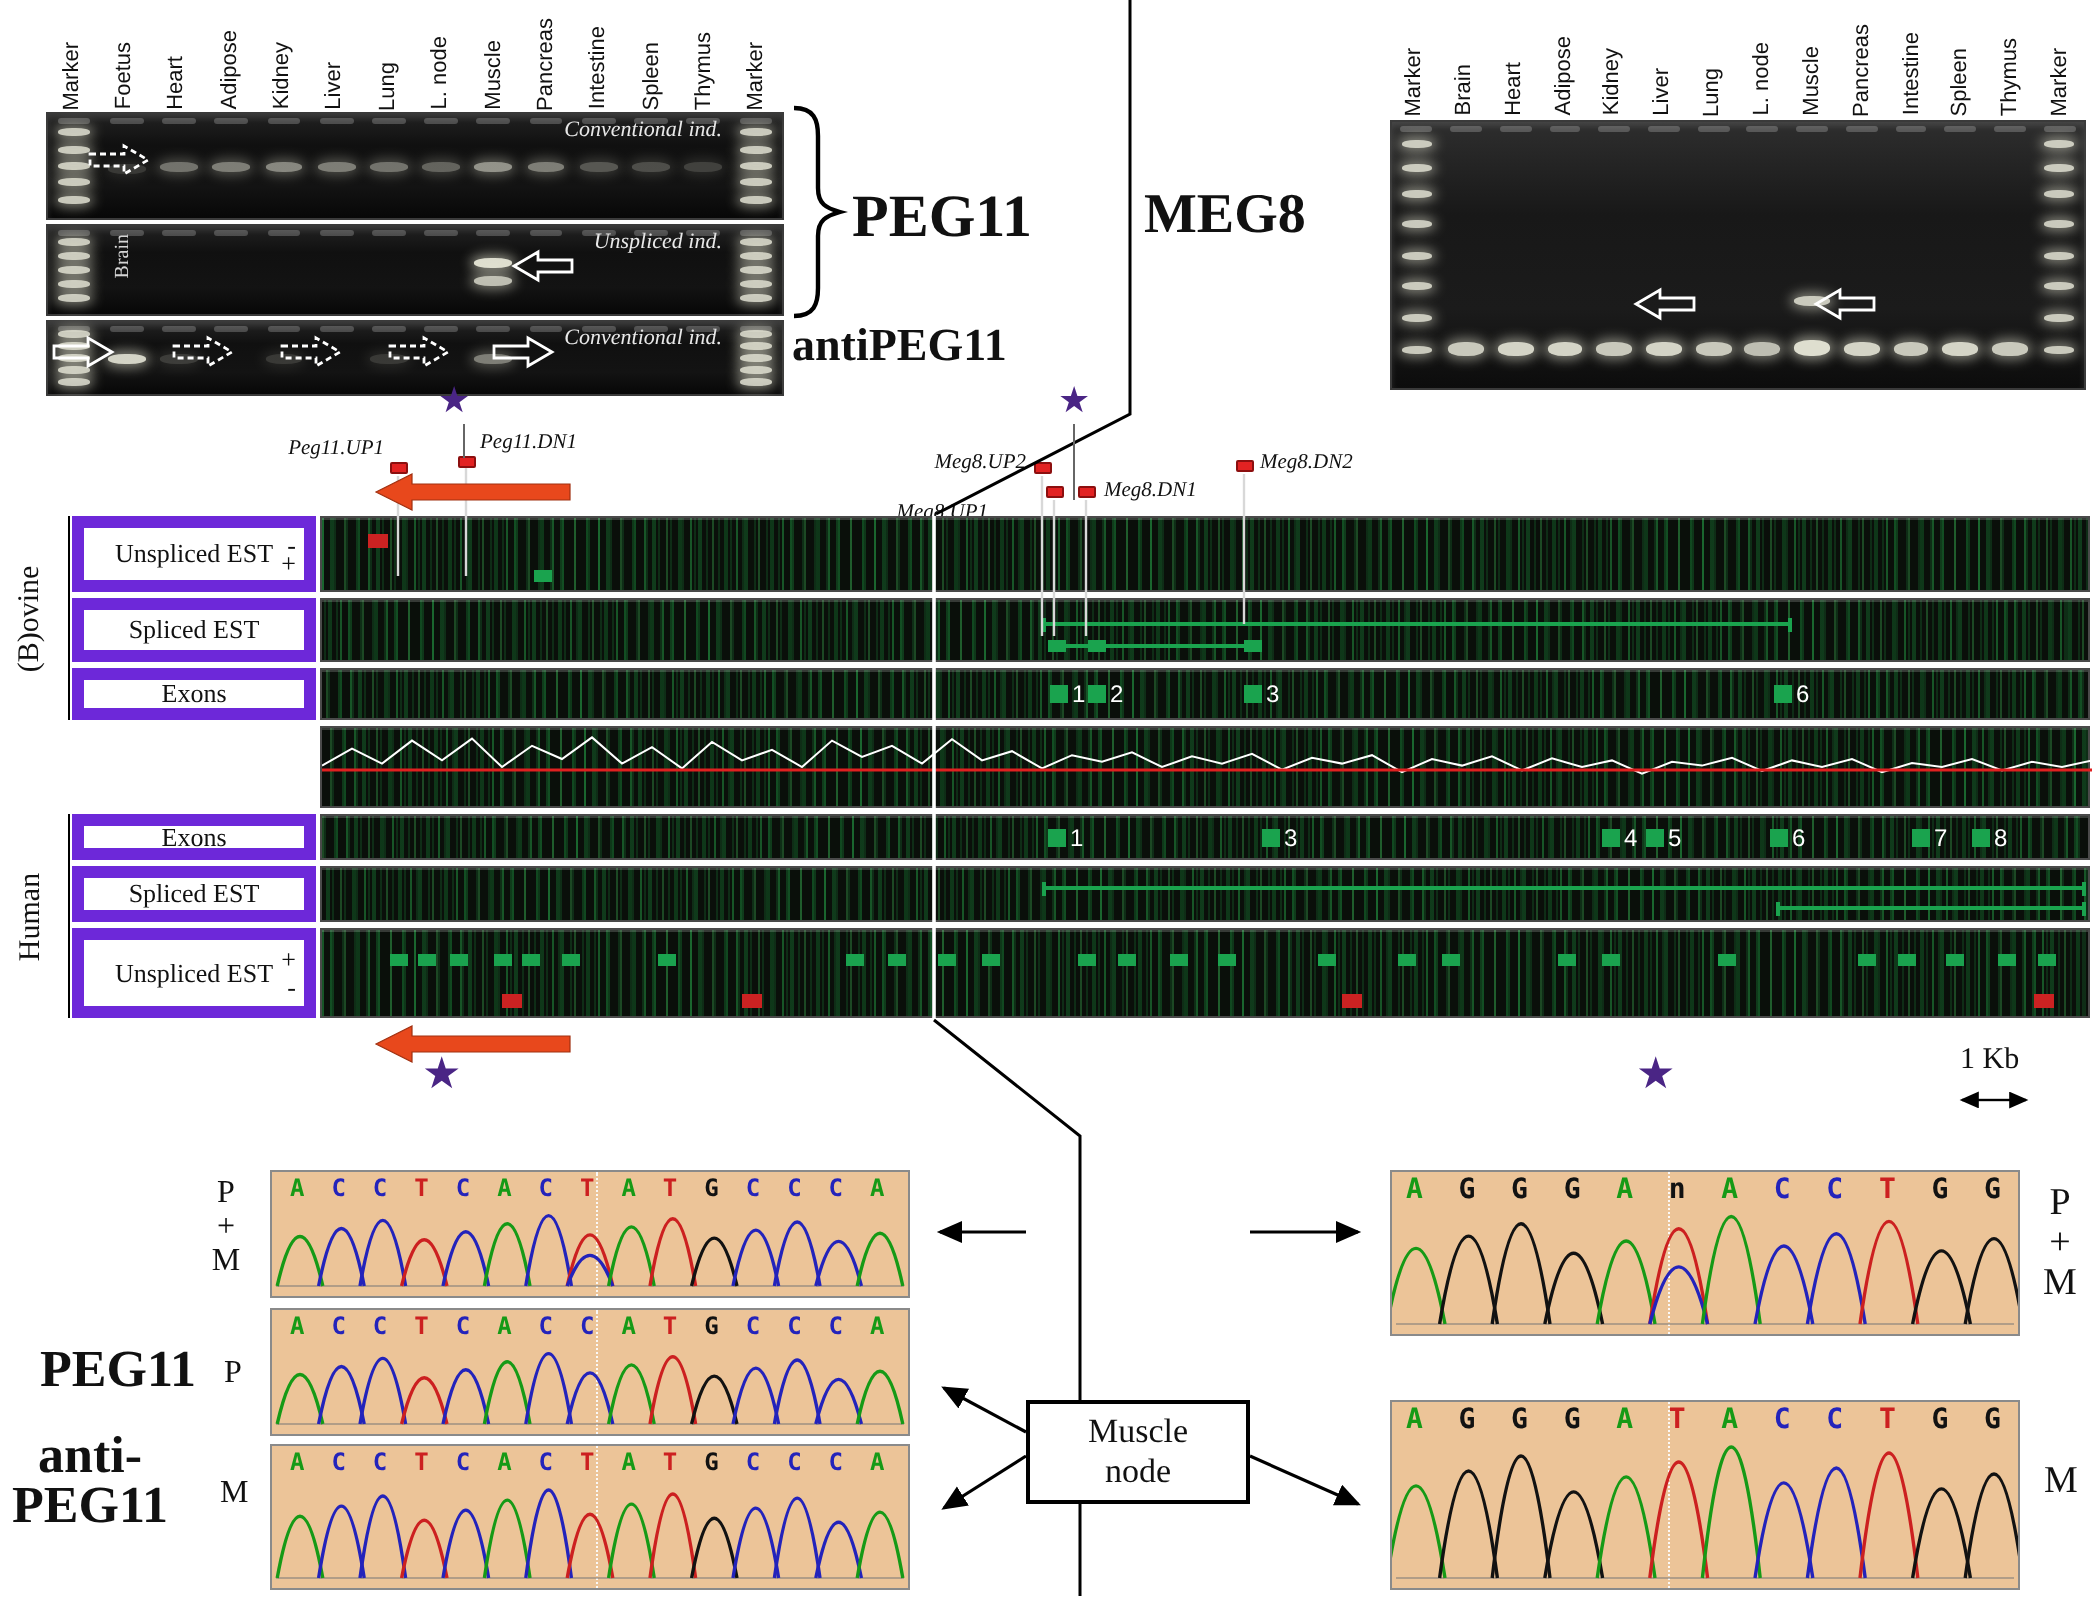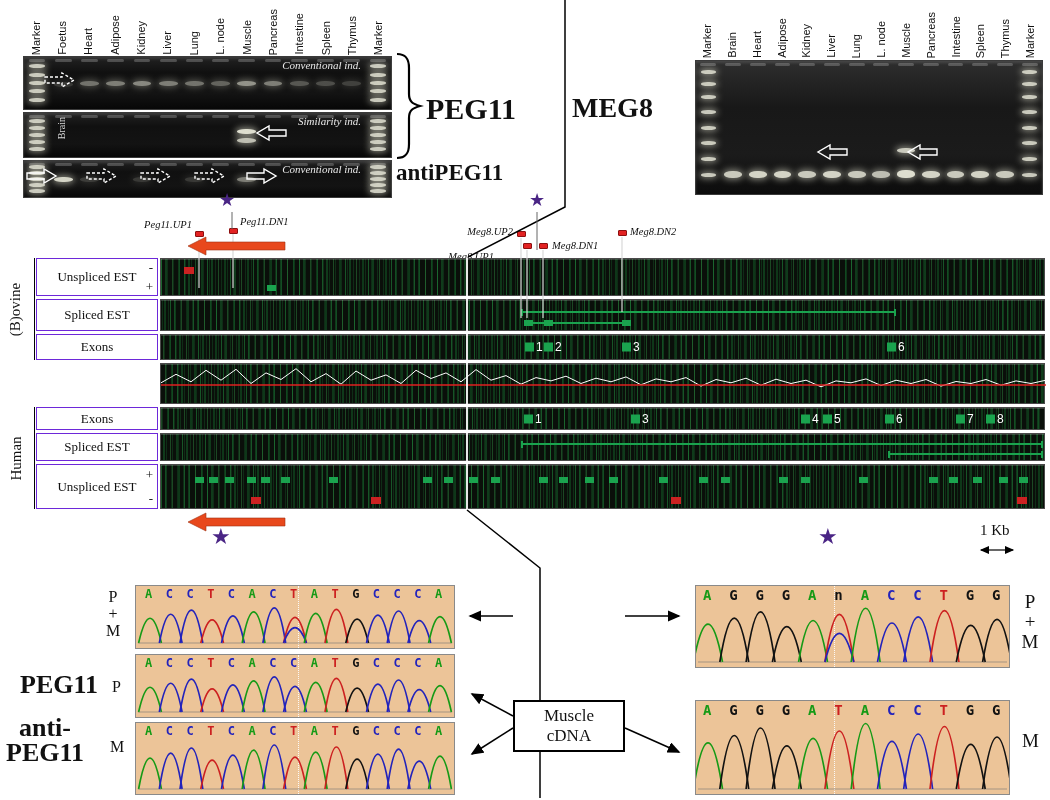--- a/index.html
+++ b/index.html
@@ -29,21 +29,21 @@
   
   .dna-track{position:absolute;left:160px;width:885px;border:1px solid #4a4a4a;
     background:
       repeating-linear-gradient(90deg, rgba(40,170,75,.45) 0 1px, rgba(0,0,0,0) 1px 4px,
         rgba(25,130,55,.38) 4px 6px, rgba(0,0,0,0) 6px 11px,
         rgba(70,205,95,.30) 11px 12px, rgba(0,0,0,0) 12px 17px,
         rgba(20,110,45,.42) 17px 19px, rgba(0,0,0,0) 19px 23px),
       repeating-linear-gradient(90deg, rgba(30,150,65,.22) 0 1px, rgba(0,0,0,0) 1px 6px),
       linear-gradient(#0a0f0a,#0a0f0a);
     box-shadow:inset 0 1px 0 rgba(255,255,255,.18);}
-  .row-label{position:absolute;left:36px;width:122px;border:1px solid #6d28d9;background:#fff;
+  .row-label{position:absolute;left:36px;width:122px;border:6px solid #6d28d9;background:#fff;
              display:flex;align-items:center;justify-content:center;font-size:13px;}
   .strand{position:absolute;font-size:13px;line-height:1;}
   .vline{position:absolute;width:1px;background:#000;}
   .group-label{position:absolute;display:flex;align-items:center;justify-content:center;}
   .group-label span{transform:rotate(-90deg);white-space:nowrap;font-size:15px;}
   .gline{position:absolute;height:2px;background:#1aa34e;}
   .gtick{position:absolute;width:2px;height:7px;background:#1aa34e;}
   .gbox{position:absolute;width:9px;height:6px;background:#1aa34e;}
   .rbox{position:absolute;width:10px;height:7px;background:#cc2222;}
   .exon{position:absolute;width:9px;height:9px;background:#1aa34e;top:50%;transform:translateY(-50%);}
@@ -150,21 +150,21 @@
       <div class="band" style="left: 134.741px; top: 23.5px; width: 18.8743px; height: 5px; opacity: 0.5;"></div>
       <div class="band" style="left: 160.956px; top: 23.5px; width: 18.8743px; height: 5px; opacity: 0.45;"></div>
       <div class="band" style="left: 187.17px; top: 23.5px; width: 18.8743px; height: 5px; opacity: 0.38;"></div>
       <div class="band" style="left: 213.384px; top: 23.5px; width: 18.8743px; height: 5px; opacity: 0.6;"></div>
       <div class="band" style="left: 239.599px; top: 23.5px; width: 18.8743px; height: 5px; opacity: 0.5;"></div>
       <div class="band" style="left: 265.813px; top: 23.5px; width: 18.8743px; height: 5px; opacity: 0.32;"></div>
       <div class="band" style="left: 292.027px; top: 23.5px; width: 18.8743px; height: 5px; opacity: 0.28;"></div>
       <div class="band" style="left: 318.241px; top: 23.5px; width: 18.8743px; height: 5px; opacity: 0.22;"></div>
     </div>
   <div id="gelL2" class="abs gel" style="left:23px;top:112px;width:369px;height:46px">
-    <div class="cond-label">Similarity ind.</div>
+    <div class="cond-label">Unspliced ind.</div>
     <div class="brain-label">Brain</div>
   <div class="well" style="left: 4.71857px; top: 2px; width: 16.7771px; height: 3px;"></div>
       <div class="well" style="left: 30.9329px; top: 2px; width: 16.7771px; height: 3px;"></div>
       <div class="well" style="left: 57.1471px; top: 2px; width: 16.7771px; height: 3px;"></div>
       <div class="well" style="left: 83.3614px; top: 2px; width: 16.7771px; height: 3px;"></div>
       <div class="well" style="left: 109.576px; top: 2px; width: 16.7771px; height: 3px;"></div>
       <div class="well" style="left: 135.79px; top: 2px; width: 16.7771px; height: 3px;"></div>
       <div class="well" style="left: 162.004px; top: 2px; width: 16.7771px; height: 3px;"></div>
       <div class="well" style="left: 188.219px; top: 2px; width: 16.7771px; height: 3px;"></div>
       <div class="well" style="left: 214.433px; top: 2px; width: 16.7771px; height: 3px;"></div>
@@ -493,21 +493,21 @@
       <line x1="513" y1="616" x2="470" y2="616" marker-end="url(#ah)"></line>
       <line x1="625" y1="616" x2="679" y2="616" marker-end="url(#ah)"></line>
       <line x1="513" y1="716" x2="472" y2="694" marker-end="url(#ah)"></line>
       <line x1="513" y1="728" x2="472" y2="754" marker-end="url(#ah)"></line>
       <line x1="625" y1="728" x2="679" y2="752" marker-end="url(#ah)"></line>
     </g>
   </svg>
 
   <div class="flowbox" style="left:513px;top:700px">
     <div>Muscle</div>
-      <div>cDNA</div>
+      <div>node</div>
   </div>
 
   <div id="chL1" class="abs chromo" style="left:135px;top:585px;width:320px;height:64px">
     <div class="cut-line" style="left:162px"></div>
   <svg width="318" height="62">
         <line x1="2" y1="57" x2="316" y2="57" stroke="#777" stroke-width="0.6"></line>
         <path d="M 2.6 57 Q 14.0 7.5 25.4 57" fill="none" stroke="#169a16" stroke-width="1.7"></path>
         <path d="M 23.3 57 Q 34.7 -0.5 46.1 57" fill="none" stroke="#2323bb" stroke-width="1.7"></path>
         <path d="M 44.0 57 Q 55.4 -8.6 66.8 57" fill="none" stroke="#2323bb" stroke-width="1.7"></path>
         <path d="M 64.8 57 Q 76.1 10.8 87.5 57" fill="none" stroke="#cc2020" stroke-width="1.7"></path>

